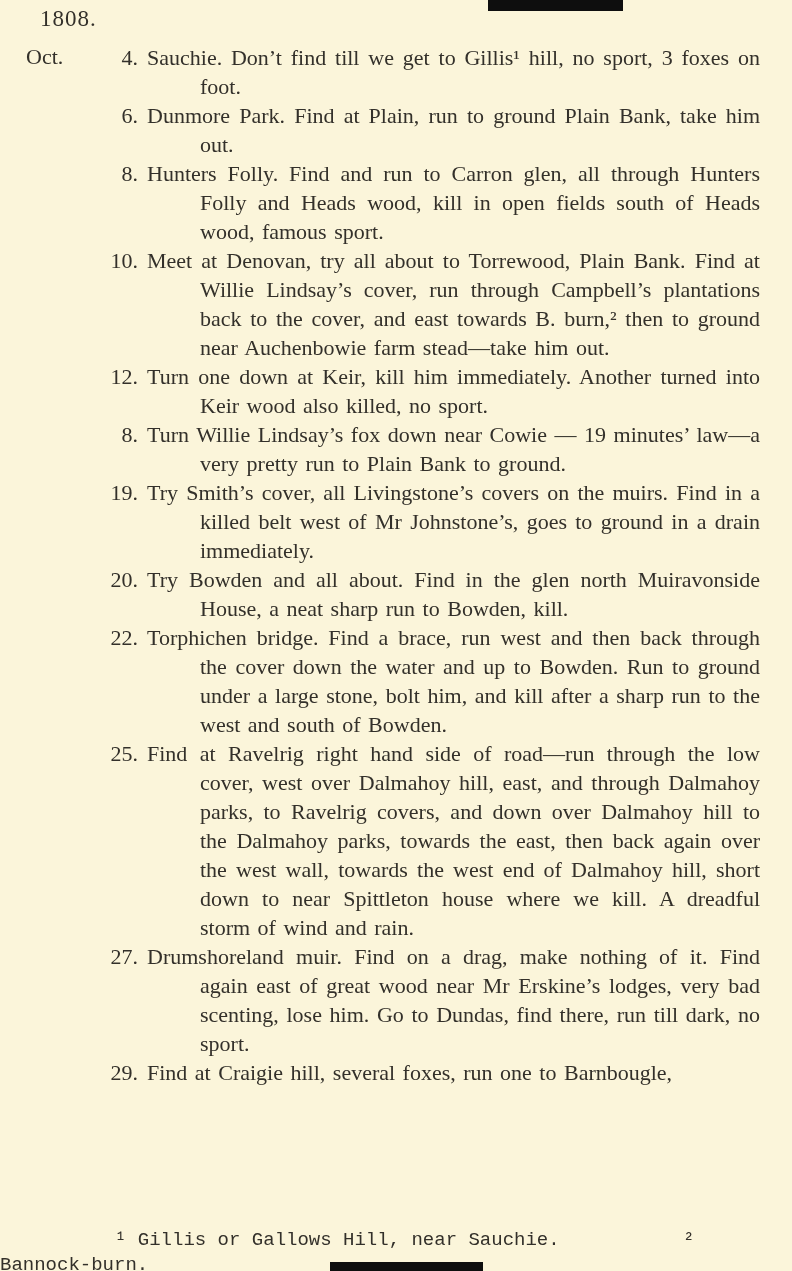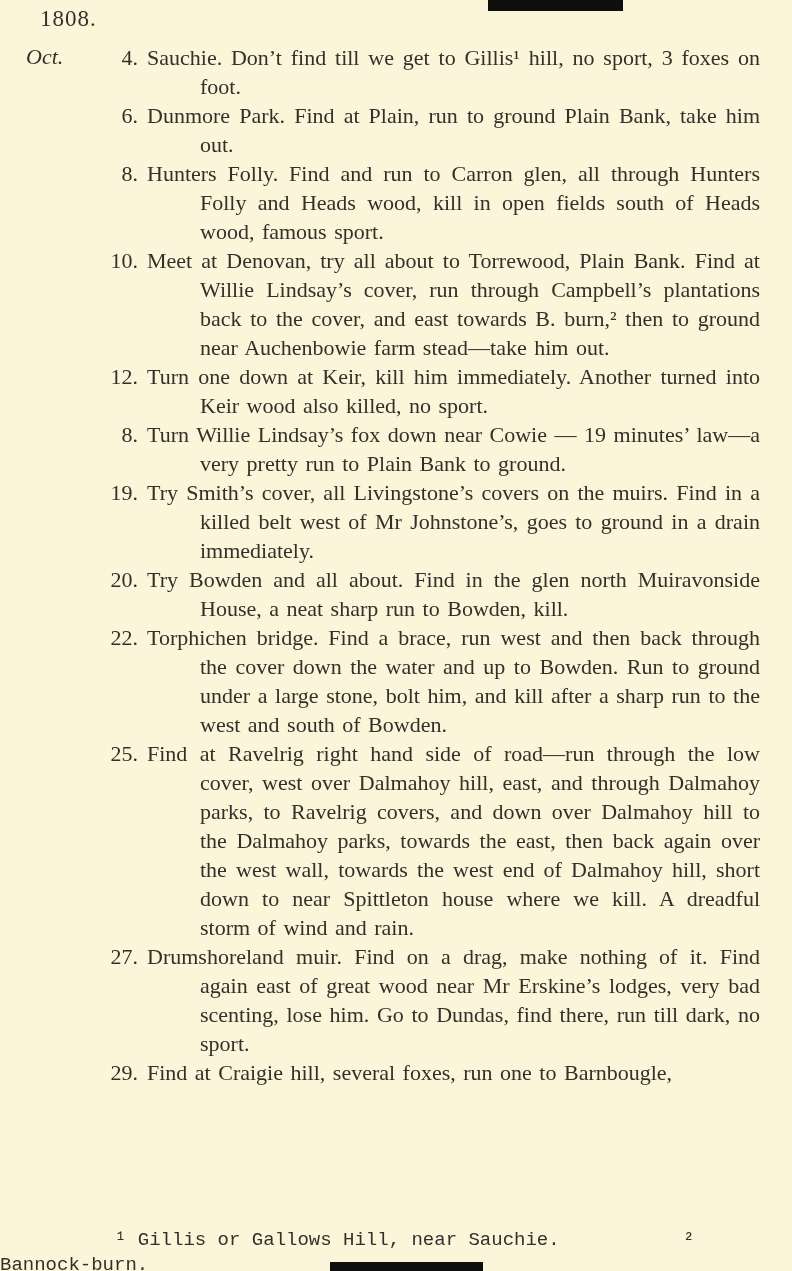--- a/index.html
+++ b/index.html
@@ -25,21 +25,20 @@
     left: 40px;
     top: 6px;
     font-size: 23px;
     letter-spacing: 1px;
   }
   .month {
     position: absolute;
     left: 26px;
     top: 44px;
     font-size: 22px;
-    font-style: italic;
   }
   .entries {
     position: absolute;
     top: 43px;
     left: 0;
     right: 0;
     padding-right: 32px;
   }
   .entry {
     margin: 0;

